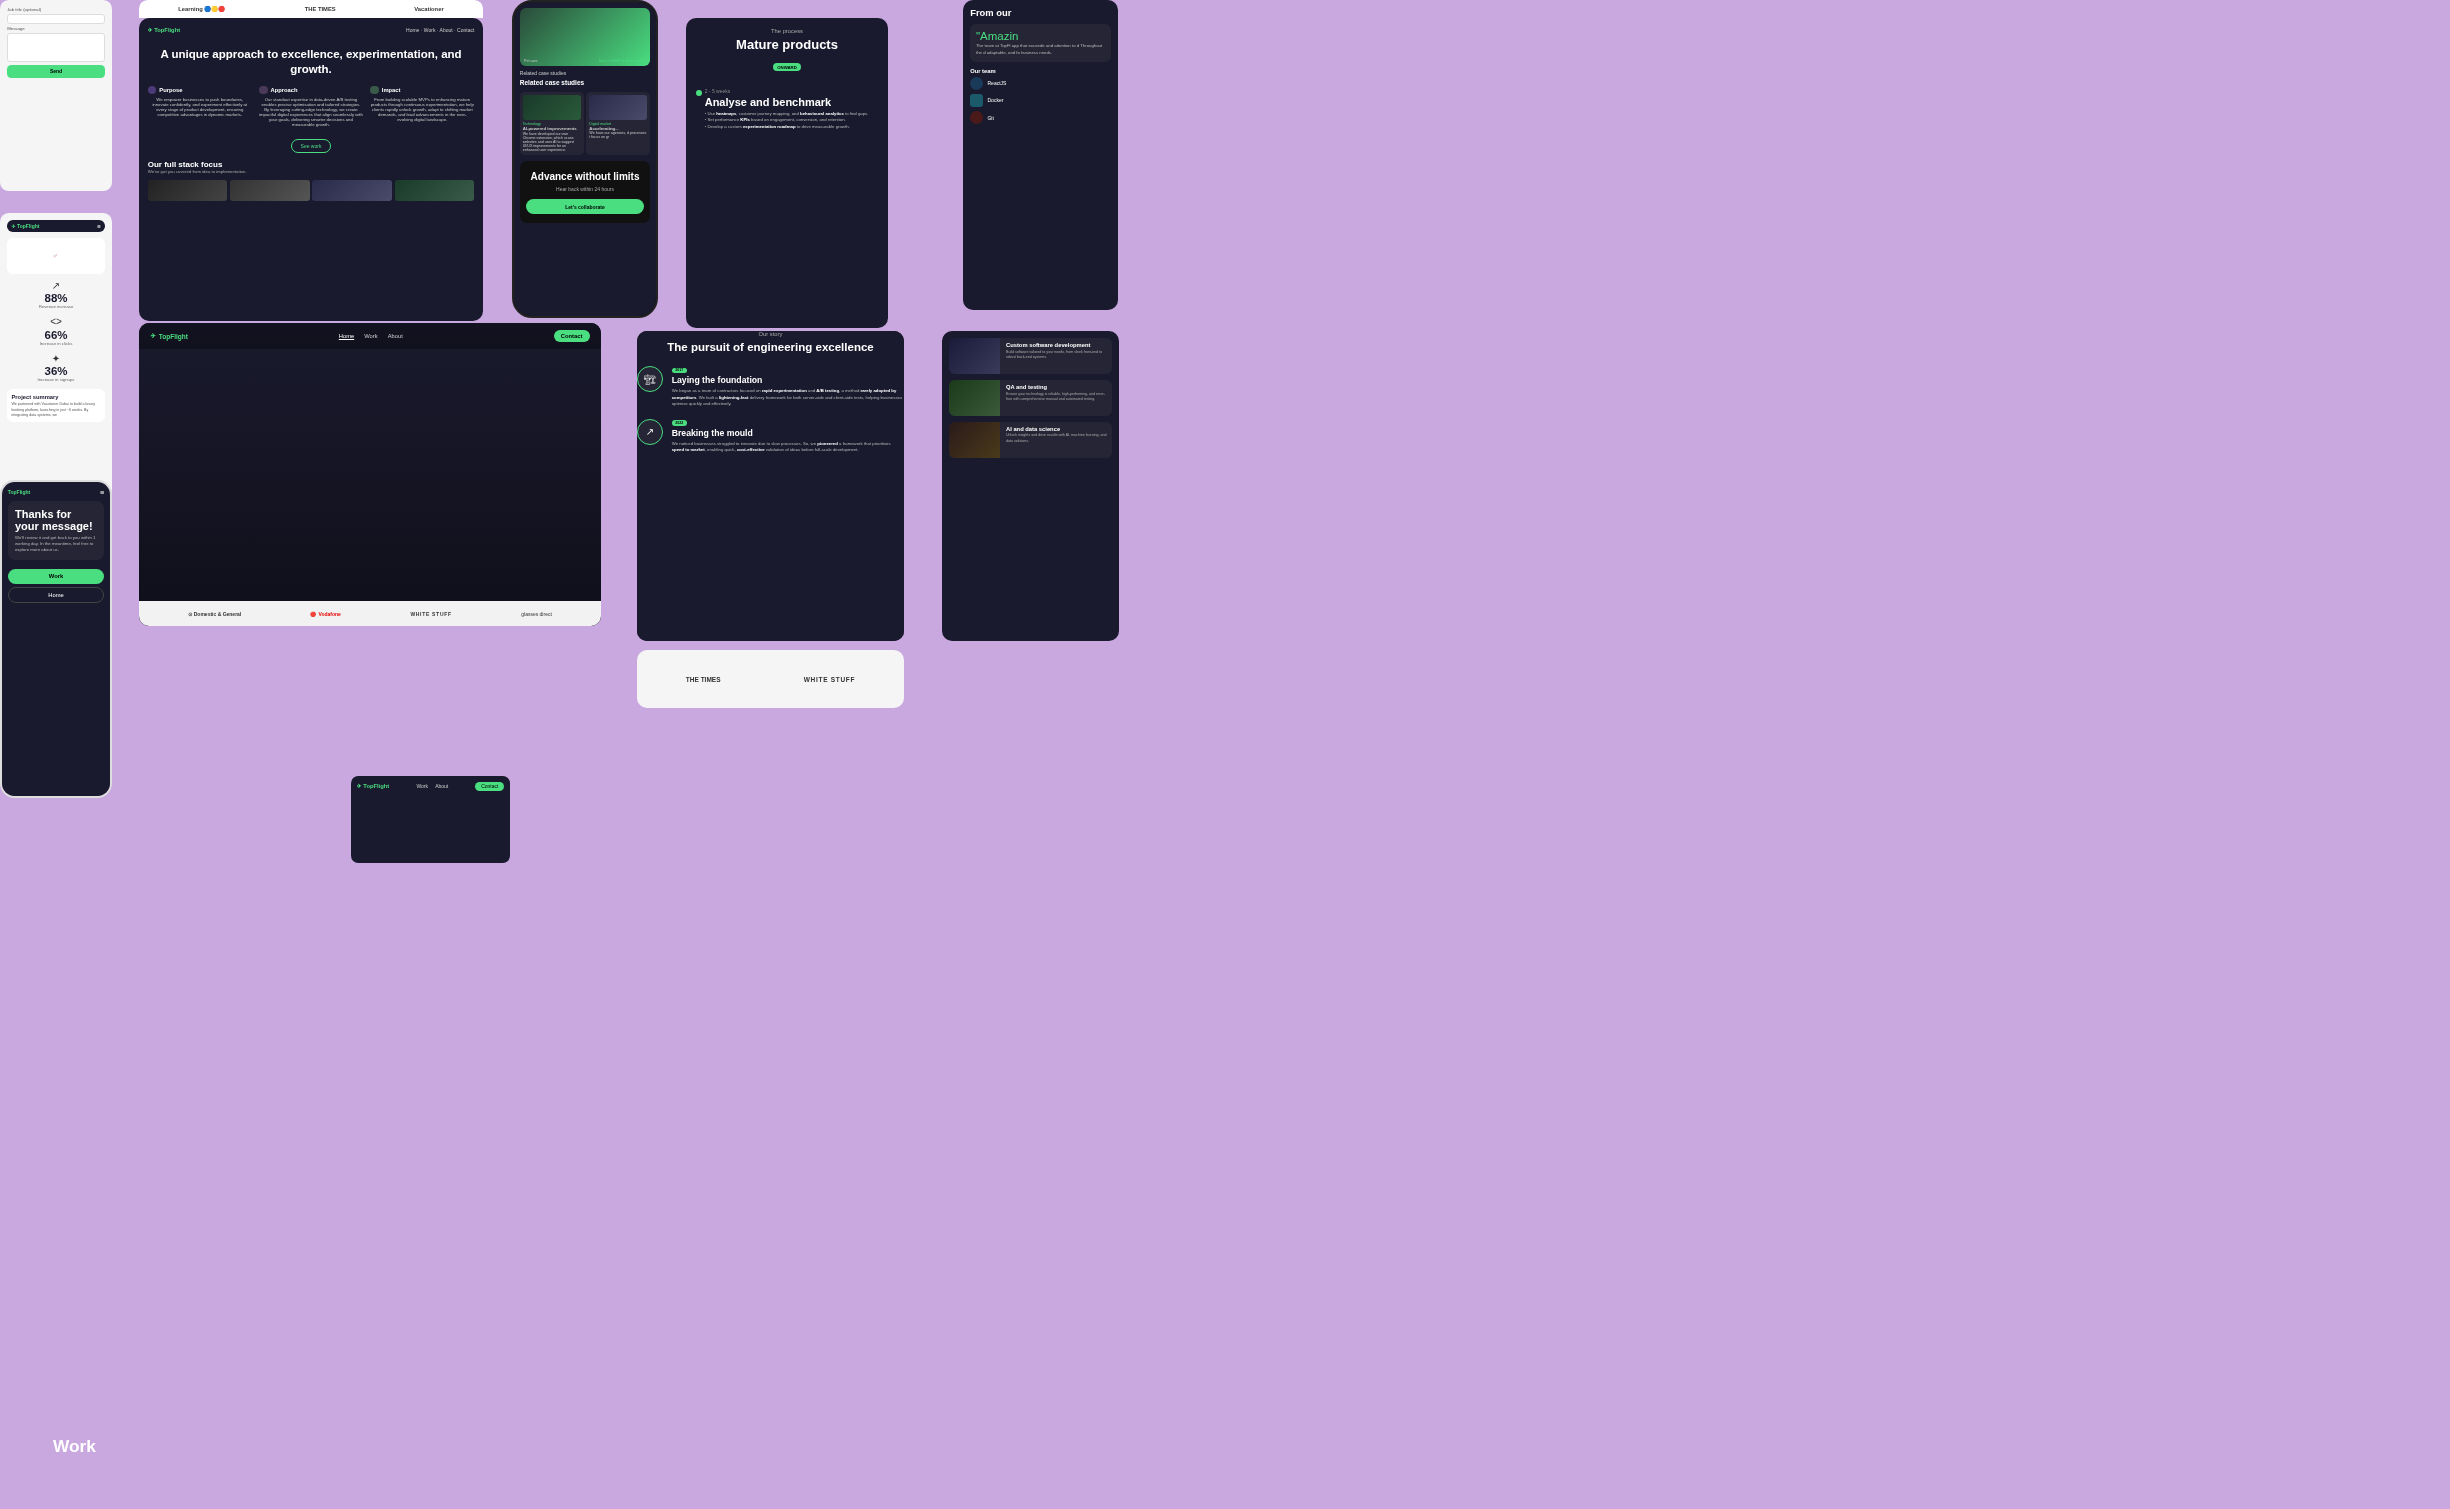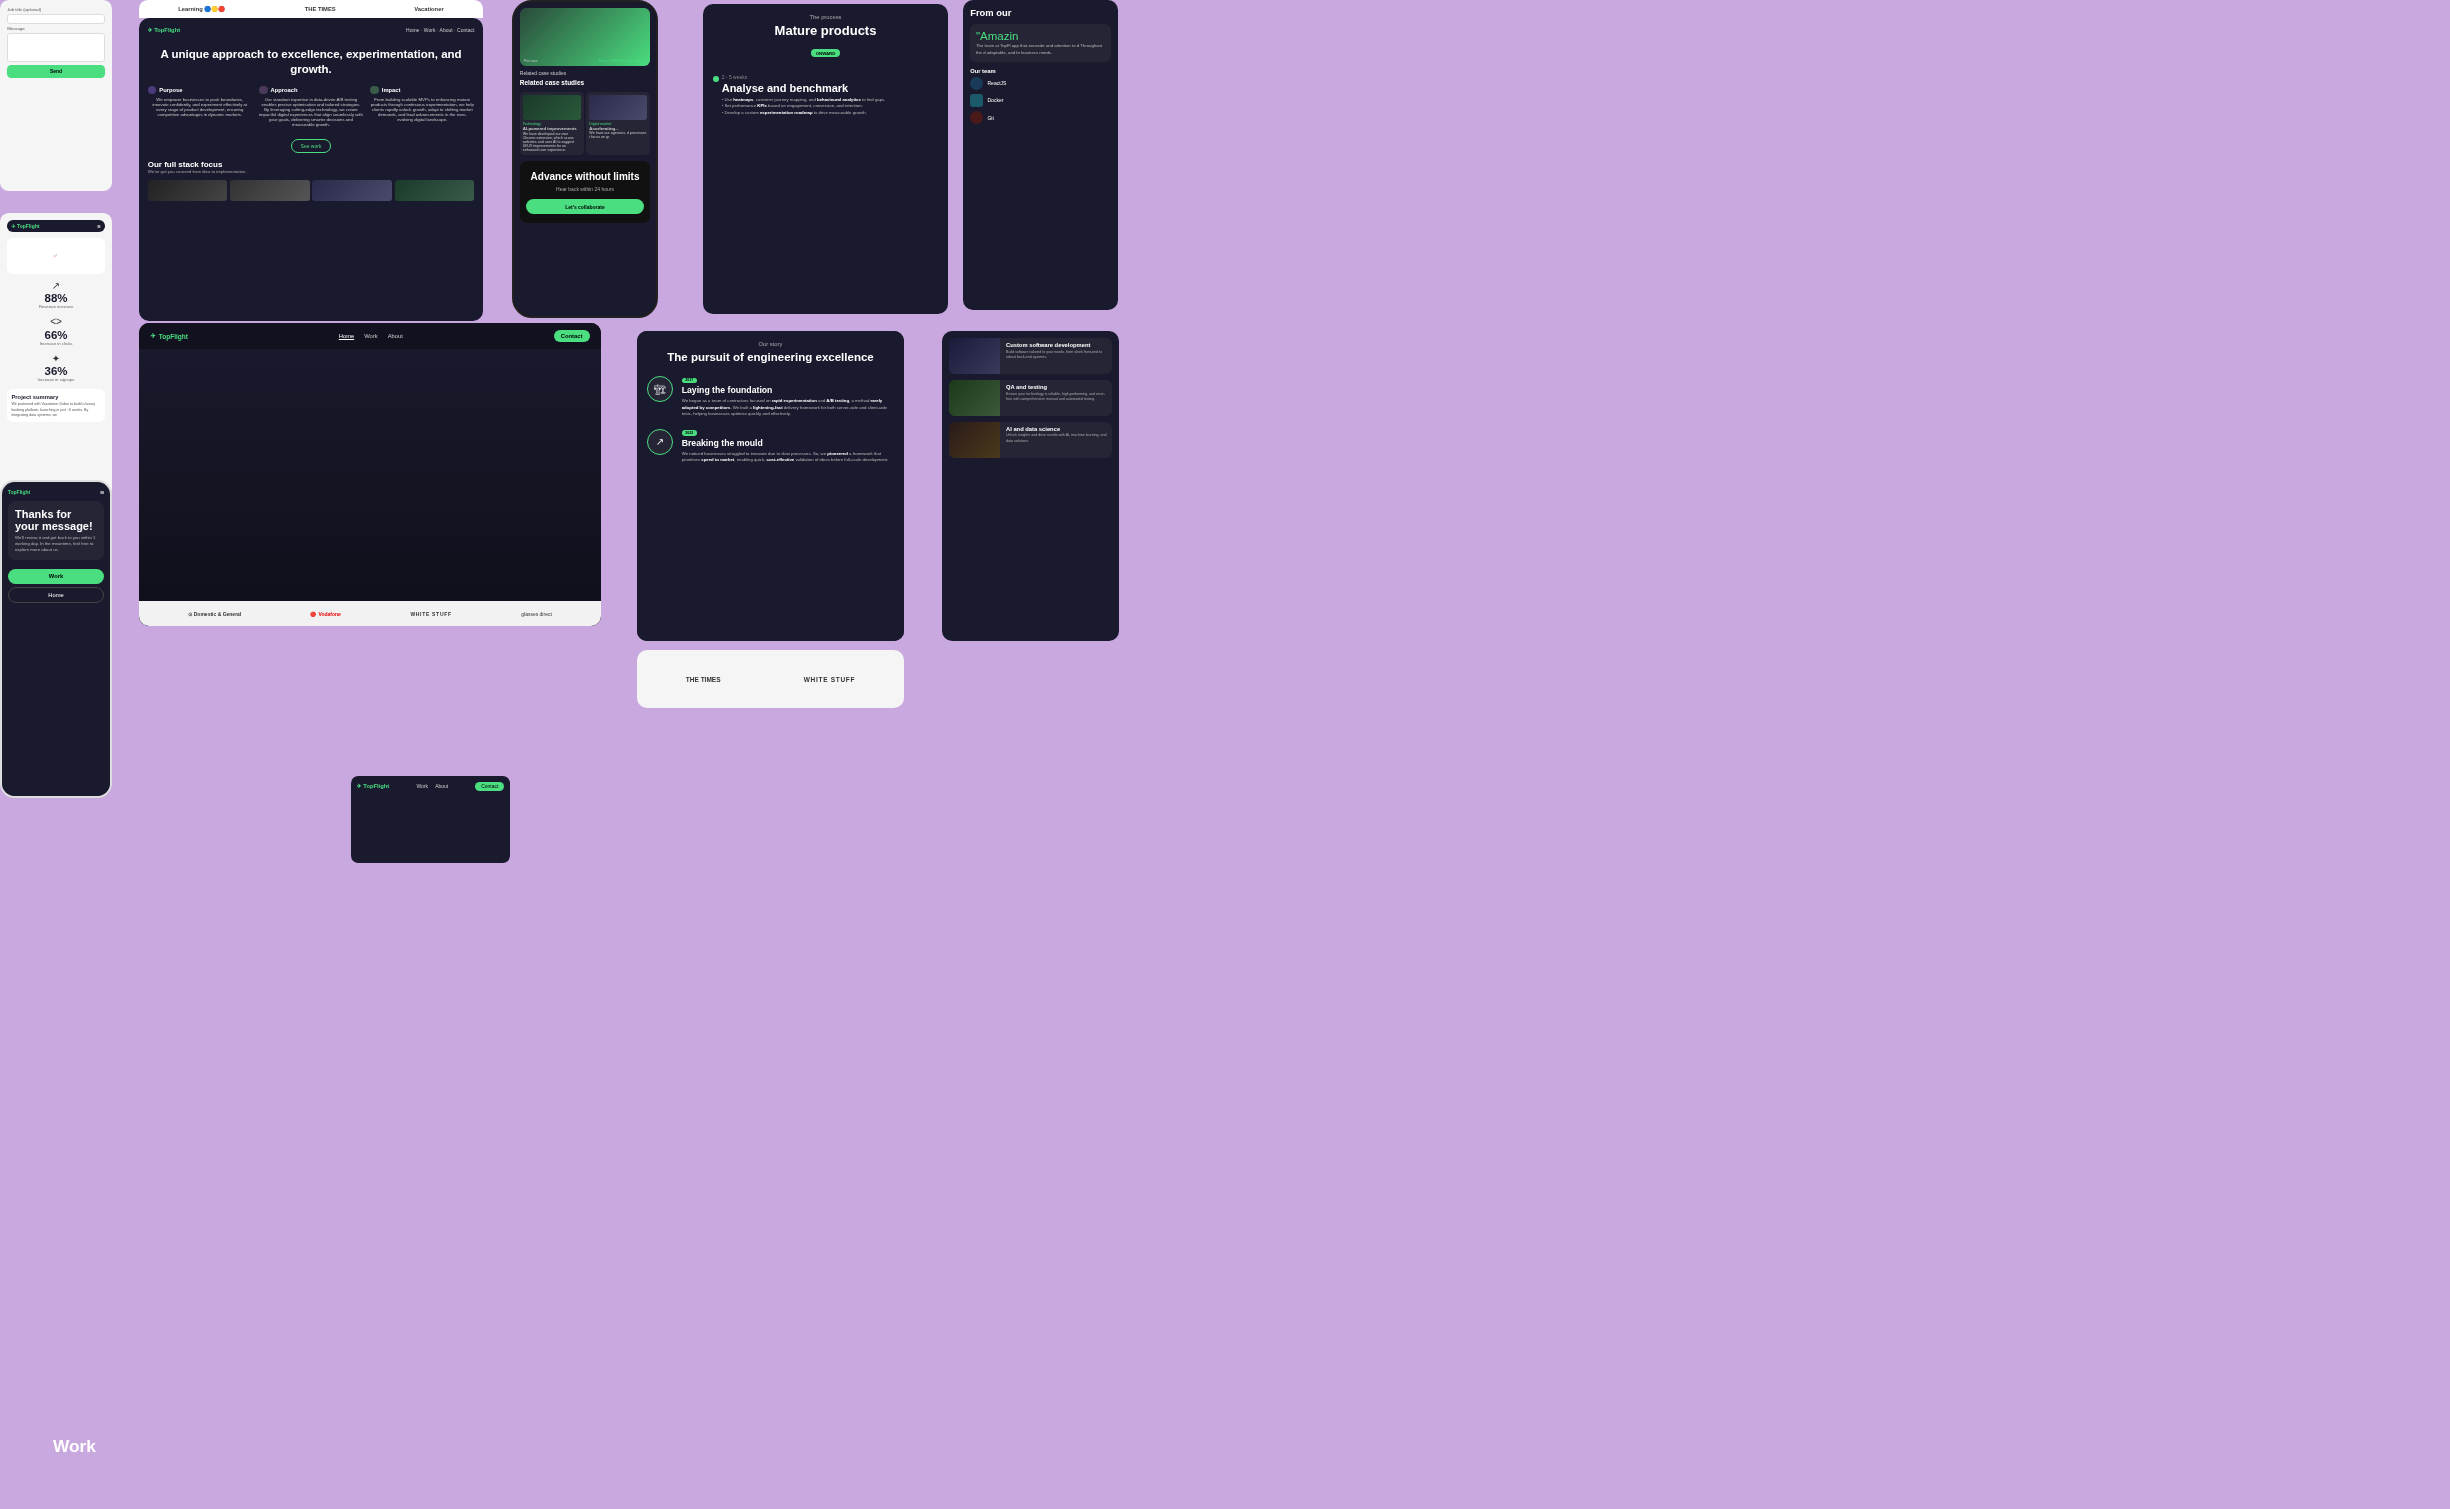--- a/index.html
+++ b/index.html
@@ -211,25 +211,24 @@
       border: none;
       border-radius: 14.4px;
       padding: 4.3px 11.5px;
       font-size: 5px;
       font-weight: bold;
       width: 100%;
     }
 
     
     .device-tablet-right {
-      left: 686px; top: 4px;
-      width: 245px; height: 310px;
+      left: 686px; top: 18px;
+      width: 202px; height: 310px;
       background: #111;
       border-radius: 10px;
-      margin-left: 17px;
     }
     .device-tablet-right .inner {
       background: #1a1a2e;
       height: 100%;
       padding: 10px;
       color: #fff;
       font-size: 5px;
     }
     .process-title-small { font-size: 5.8px; color: #aaa; text-align: center; margin-bottom: 2.9px; }
     .process-title-big { font-size: 13px; font-weight: bold; text-align: center; margin-bottom: 11.5px; }
@@ -359,21 +358,20 @@
     
     .device-story-tablet {
       left: 637px; top: 331px;
       width: 267px; height: 310px;
       background: #111;
       border-radius: 10px;
     }
     .story-inner {
       height: 100%;
       background: #1a1a2e;
-      padding: 10px;
       color: #fff;
       font-size: 5px;
       overflow: hidden;
     }
     .story-label { font-size: 5.8px; color: #aaa; text-align: center; margin-bottom: 2.9px; }
     .story-title { font-size: 11.5px; font-weight: bold; text-align: center; margin-bottom: 11.5px; line-height: 1.3; }
     .story-step { display: flex; align-items: flex-start; gap: 8.7px; margin-bottom: 11.5px; }
     .story-step-icon {
       width: 26px; height: 26px;
       background: #252535;

